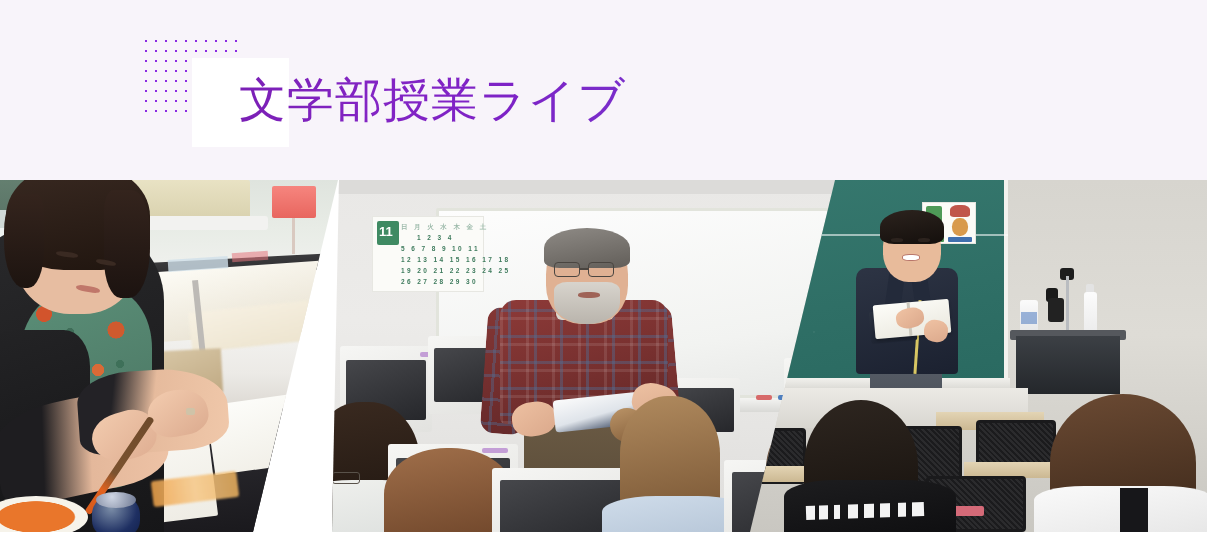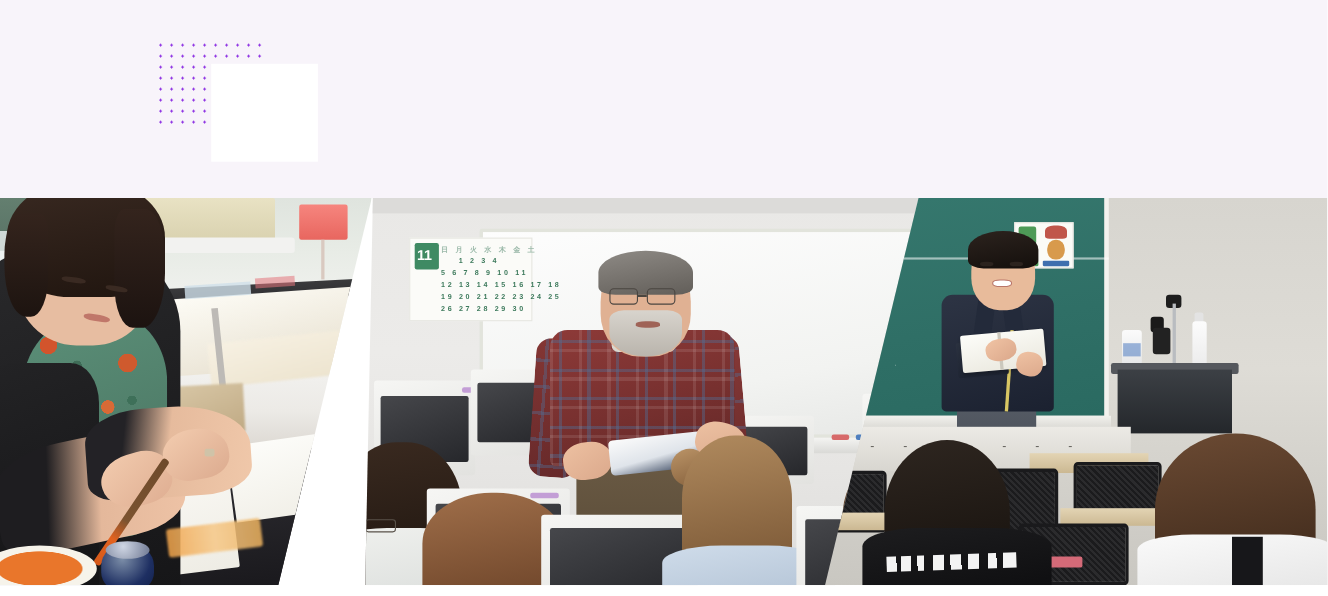--- a/index.html
+++ b/index.html
@@ -257,20 +257,21 @@
   .p3-stud2-strap { position:absolute; left:372px; top:308px; width:28px; height:48px; background:#17171a; }
 </style>
 </head>
 <body>
 
 <div id="page">
 
   <div class="header">
     <div class="deco-dots"></div>
     <div class="deco-square"></div>
+    <h1 class="page-title">文学部授業ライブ</h1>
   </div>
 
   <div class="strip">
 
     <div class="panel panel-1">
       <div class="p1-bg"></div>
       <div class="p1-board"></div>
       <div class="p1-window"></div>
       <div class="p1-shelf"></div>
       <div class="p1-shelf2"></div>

